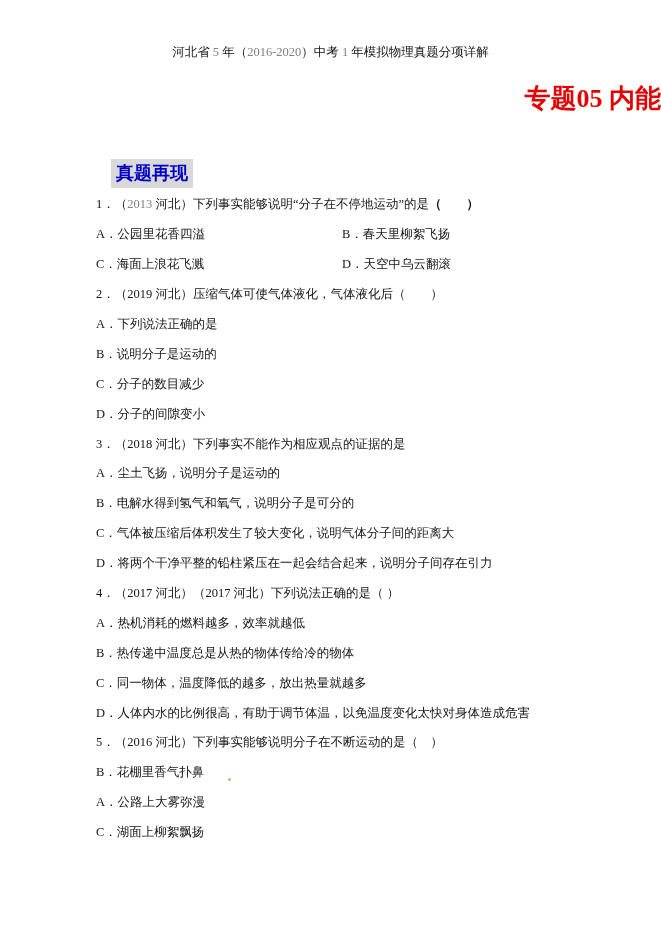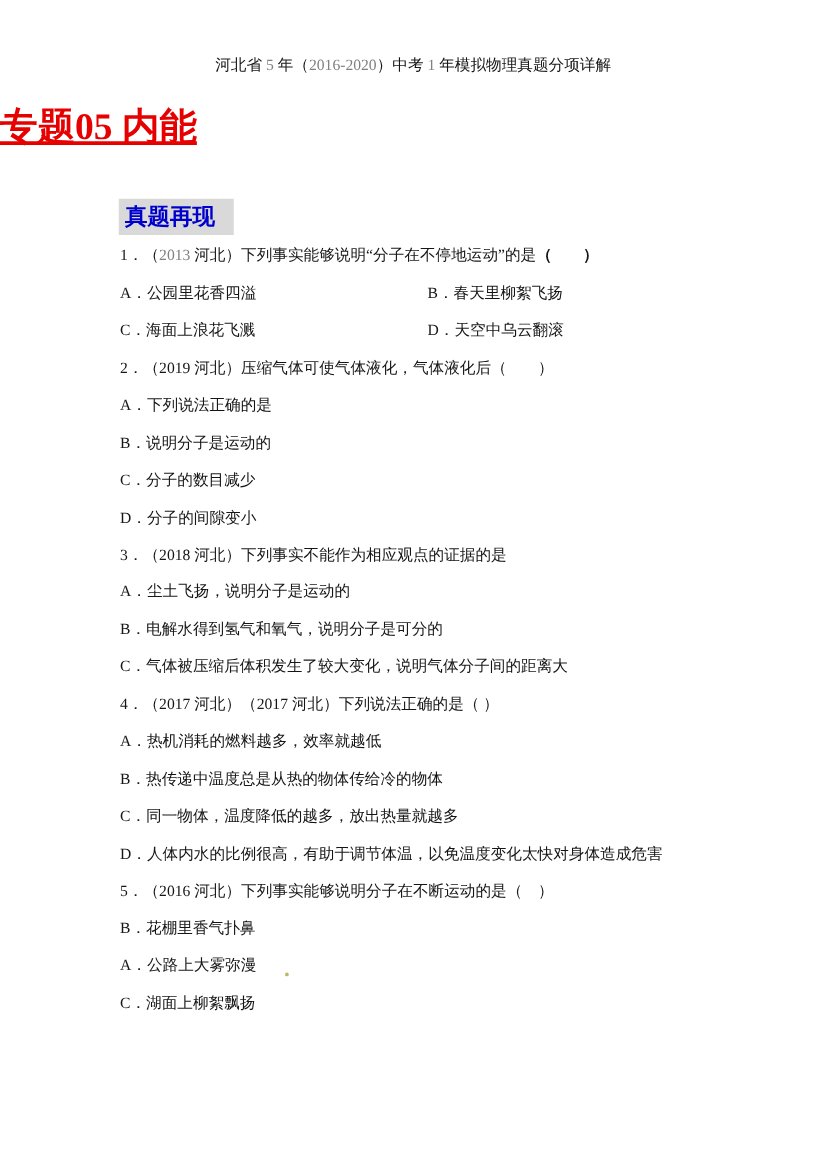--- a/index.html
+++ b/index.html
@@ -20,35 +20,34 @@
     overflow:hidden;
   }
   .doc-header{
     position:absolute;top:44px;left:0;width:100%;
     text-align:center;
     font-size:12.5px;
     white-space:pre;
   }
   .page-title{
     position:absolute;top:81px;left:0;width:100%;
-    text-align:left;
-    font-size:30px;
+    text-align:right;
+    font-size:26px;
     font-weight:bold;
     color:var(--title-red);
     white-space:pre;
-    text-decoration:underline;
   }
   .section-header{
-    position:absolute;top:159px;left:95px;
+    position:absolute;top:159px;left:111px;
     display:inline-block;
     background:var(--section-bg);
     color:var(--section-blue);
     font-size:18px;
     font-weight:bold;
-    padding:2px 15px 3px 5px;
+    padding:2px 5px 3px 5px;
     white-space:pre;
   }
   .question-list{
     position:absolute;top:190px;left:96px;width:545px;
   }
   .line{
     height:var(--lh);
     display:flex;
     align-items:center;
     font-size:12.5px;
@@ -78,20 +77,21 @@
       <div class="line"><span class="colA">C．海面上浪花飞溅</span><span class="colB">D．天空中乌云翻滚</span></div>
       <div class="line"><span>2．（2019 河北）压缩气体可使气体液化，气体液化后（　　）</span></div>
       <div class="line"><span>A．下列说法正确的是</span></div>
       <div class="line"><span>B．说明分子是运动的</span></div>
       <div class="line"><span>C．分子的数目减少</span></div>
       <div class="line"><span>D．分子的间隙变小</span></div>
       <div class="line"><span>3．（2018 河北）下列事实不能作为相应观点的证据的是</span></div>
       <div class="line"><span>A．尘土飞扬，说明分子是运动的</span></div>
       <div class="line"><span>B．电解水得到氢气和氧气，说明分子是可分的</span></div>
       <div class="line"><span>C．气体被压缩后体积发生了较大变化，说明气体分子间的距离大</span></div>
+      <div class="line"><span>D．将两个干净平整的铅柱紧压在一起会结合起来，说明分子间存在引力</span></div>
       <div class="line"><span>4．（2017 河北）（2017 河北）下列说法正确的是（ ）</span></div>
       <div class="line"><span>A．热机消耗的燃料越多，效率就越低</span></div>
       <div class="line"><span>B．热传递中温度总是从热的物体传给冷的物体</span></div>
       <div class="line"><span>C．同一物体，温度降低的越多，放出热量就越多</span></div>
       <div class="line"><span>D．人体内水的比例很高，有助于调节体温，以免温度变化太快对身体造成危害</span></div>
       <div class="line"><span>5．（2016 河北）下列事实能够说明分子在不断运动的是（　）</span></div>
       <div class="line"><span>B．花棚里香气扑鼻</span></div>
       <div class="line"><span>A．公路上大雾弥漫</span></div>
       <div class="line"><span>C．湖面上柳絮飘扬</span></div>
     </div>

